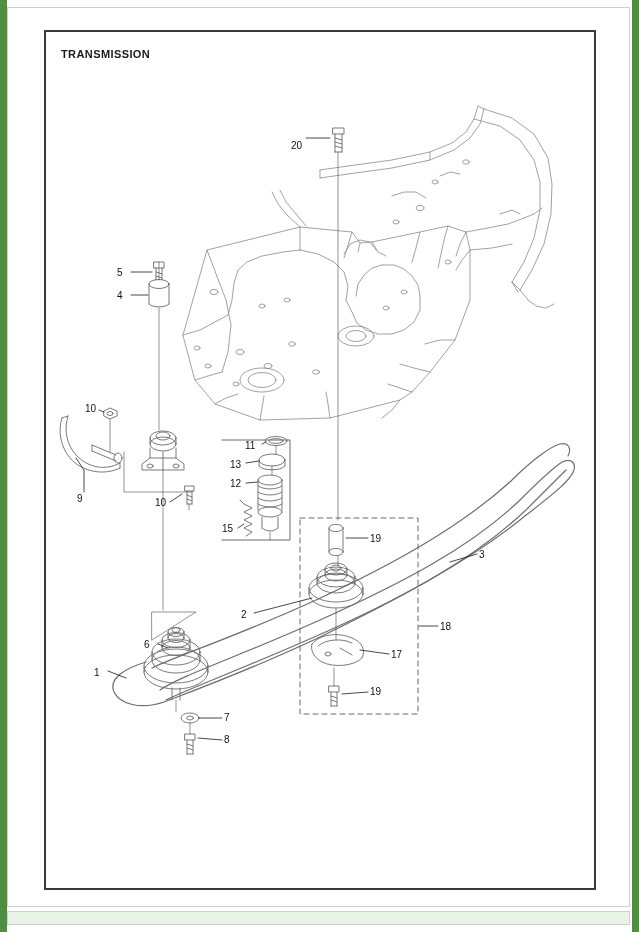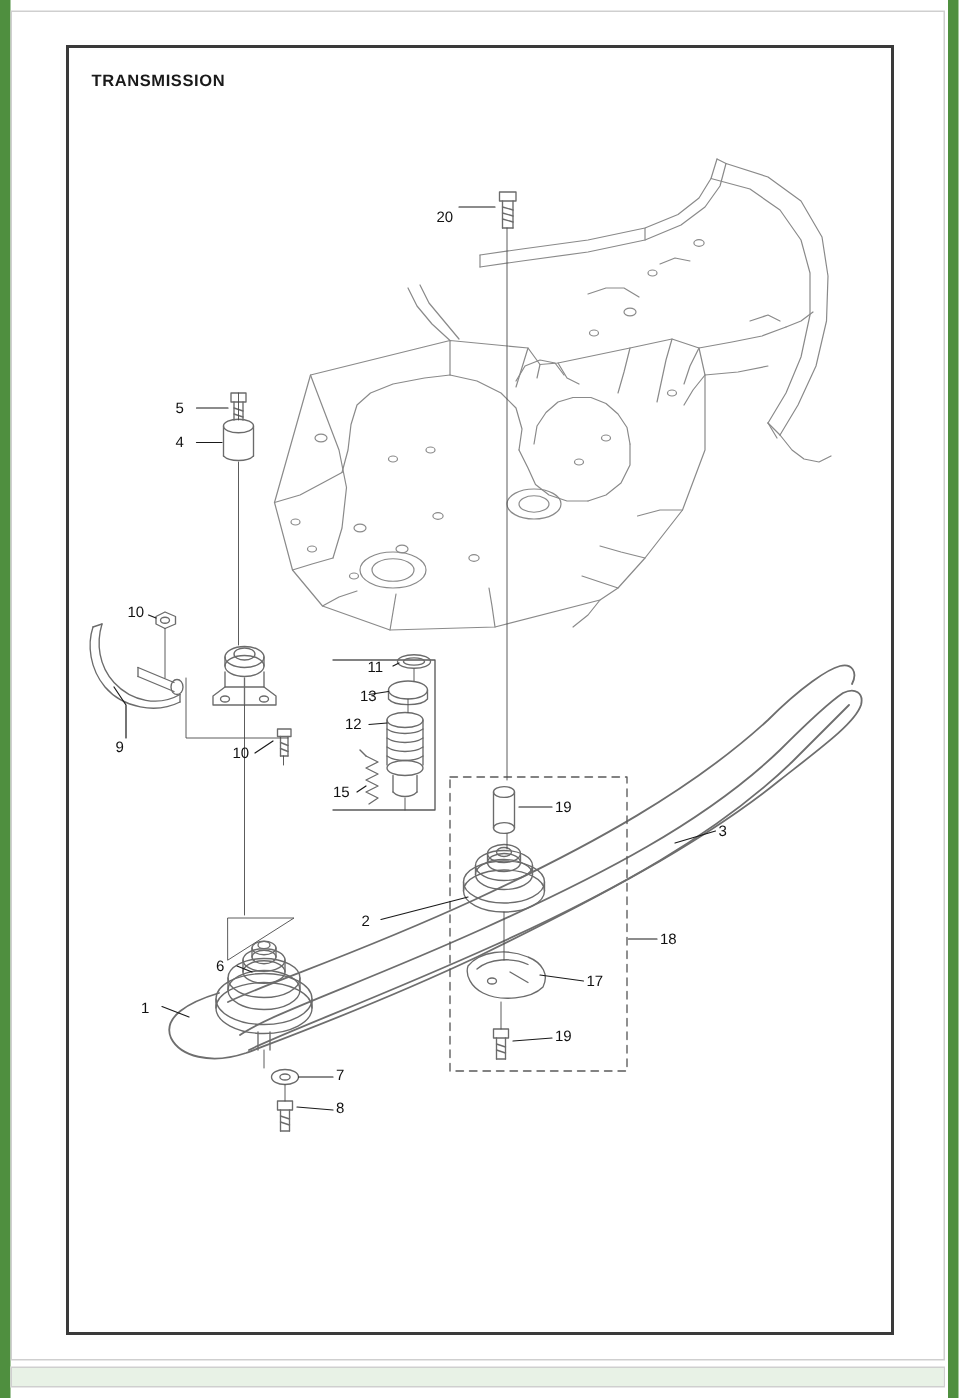--- a/index.html
+++ b/index.html
@@ -438,21 +438,21 @@
   <div class="callout-label" style="left:479px; top:550px;">3</div>
   <div class="callout-label" style="left:117px; top:291px;">4</div>
   <div class="callout-label" style="left:117px; top:268px;">5</div>
   <div class="callout-label" style="left:144px; top:640px;">6</div>
   <div class="callout-label" style="left:224px; top:713px;">7</div>
   <div class="callout-label" style="left:224px; top:735px;">8</div>
   <div class="callout-label" style="left:77px;  top:494px;">9</div>
   <div class="callout-label" style="left:155px; top:498px;">10</div>
   <div class="callout-label" style="left:85px;  top:404px;">10</div>
   <div class="callout-label" style="left:230px; top:479px;text-align:center;">12</div>
-  <div class="callout-label" style="left:240px; top:460px;">13</div>
+  <div class="callout-label" style="left:230px; top:460px;">13</div>
   <div class="callout-label" style="left:245px; top:441px;">11</div>
   <div class="callout-label" style="left:222px; top:524px;">15</div>
   <div class="callout-label" style="left:440px; top:622px;">18</div>
   <div class="callout-label" style="left:391px; top:650px;">17</div>
   <div class="callout-label" style="left:370px; top:687px;">19</div>
   <div class="callout-label" style="left:370px; top:534px;">19</div>
   <div class="callout-label" style="left:291px; top:141px;">20</div>
 
   <div id="bottom-strip">
     <div class="green"></div>

